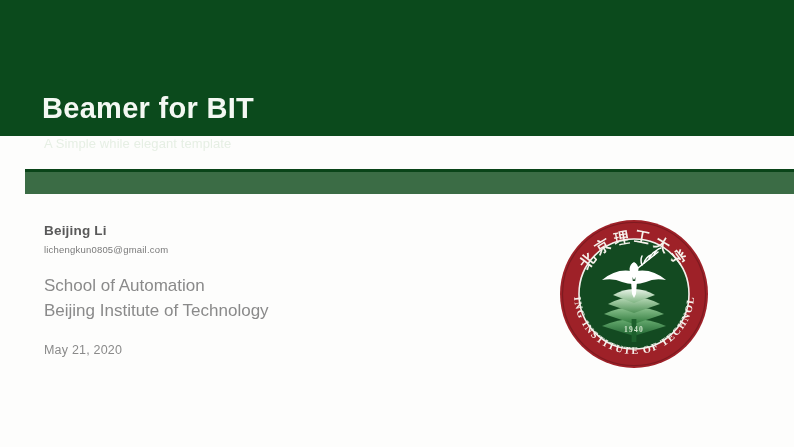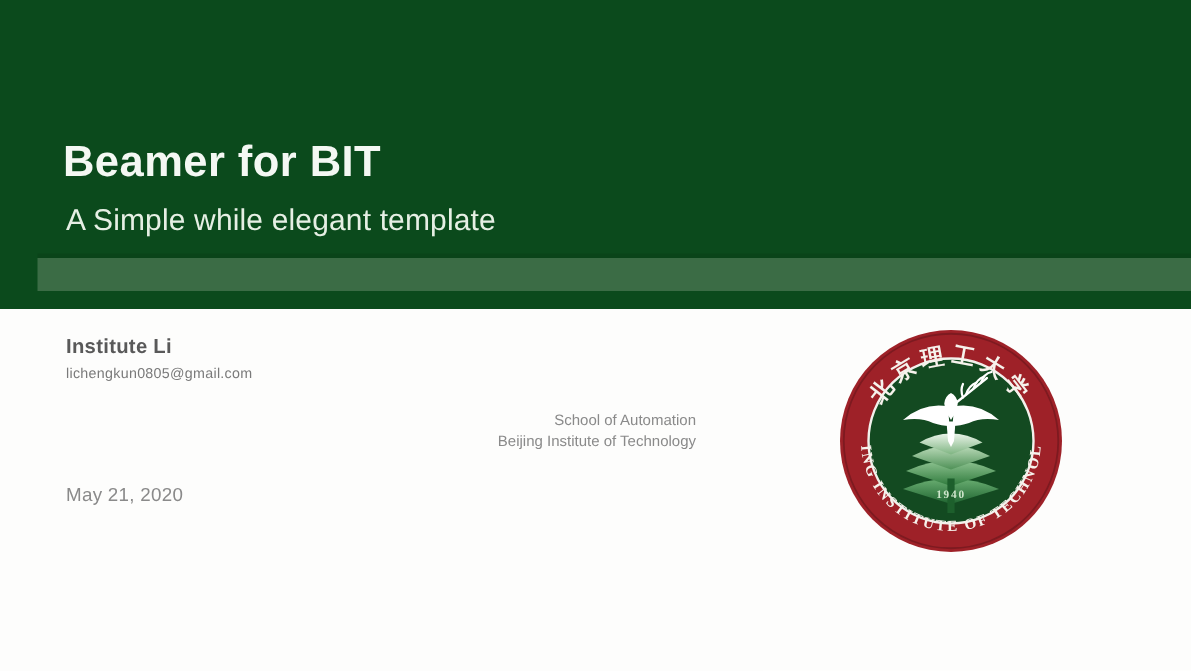--- a/index.html
+++ b/index.html
@@ -21,21 +21,21 @@
     background: #fdfdfc;
     overflow: hidden;
   }
 
   
   .header-band {
     position: absolute;
     left: 0;
     top: 0;
     width: 794px;
-    height: 206px;
+    height: 136px;
     background: #0b4a1c;
   }
 
   .header-accent-bar {
     position: absolute;
     left: 25px;
     top: 172px;
     width: 769px;
     height: 22px;
     background: #3b6c45;
@@ -62,21 +62,21 @@
     font-weight: bold;
     color: #f4f8f3;
     letter-spacing: 0.3px;
     line-height: 1.15;
     margin: 0;
     white-space: nowrap;
   }
 
   .slide-subtitle {
     margin: 11px 0 0 2px;
-    font-size: 20px;
+    font-size: 13px;
     font-weight: normal;
     color: #e6efe4;
     letter-spacing: 0.1px;
     white-space: nowrap;
   }
 
   
   .author-block {
     position: absolute;
     left: 44px;
@@ -96,24 +96,23 @@
     margin-top: 4px;
     font-family: Liberation Sans, sans-serif;
     font-size: 9.5px;
     color: #7a7a7a;
     letter-spacing: 0.2px;
     line-height: 1.3;
   }
 
   .institute-block {
     margin-top: 18px;
-    font-size: 10px;
+    font-size: 17px;
     color: #8a8a8a;
     line-height: 1.45;
-    text-align: right;
   }
 
   .institute-line {
     display: block;
   }
 
   .date-block {
     margin-top: 20px;
     font-size: 12.5px;
     color: #8a8a8a;
@@ -143,21 +142,21 @@
     <div class="header-accent-shadow"></div>
     <div class="header-accent-bar"></div>
 
     <div class="title-block">
       <div class="slide-title">Beamer for BIT</div>
       <div class="slide-subtitle">A Simple while elegant template</div>
     </div>
   </div>
 
   <div class="author-block">
-    <div class="author-name">Institute Li</div>
+    <div class="author-name">Beijing Li</div>
     <div class="author-email">lichengkun0805@gmail.com</div>
 
     <div class="institute-block">
       <span class="institute-line">School of Automation</span>
       <span class="institute-line">Beijing Institute of Technology</span>
     </div>
 
     <div class="date-block">May 21, 2020</div>
   </div>
 

